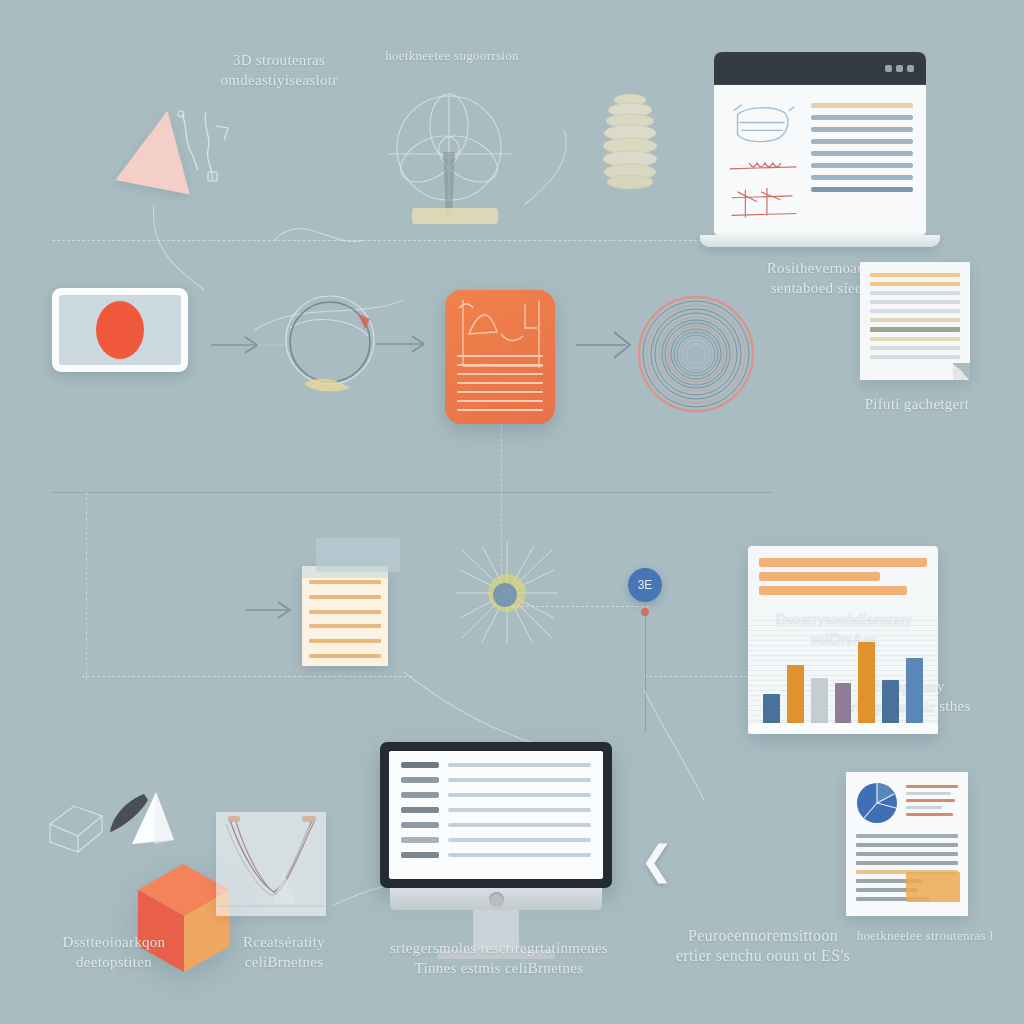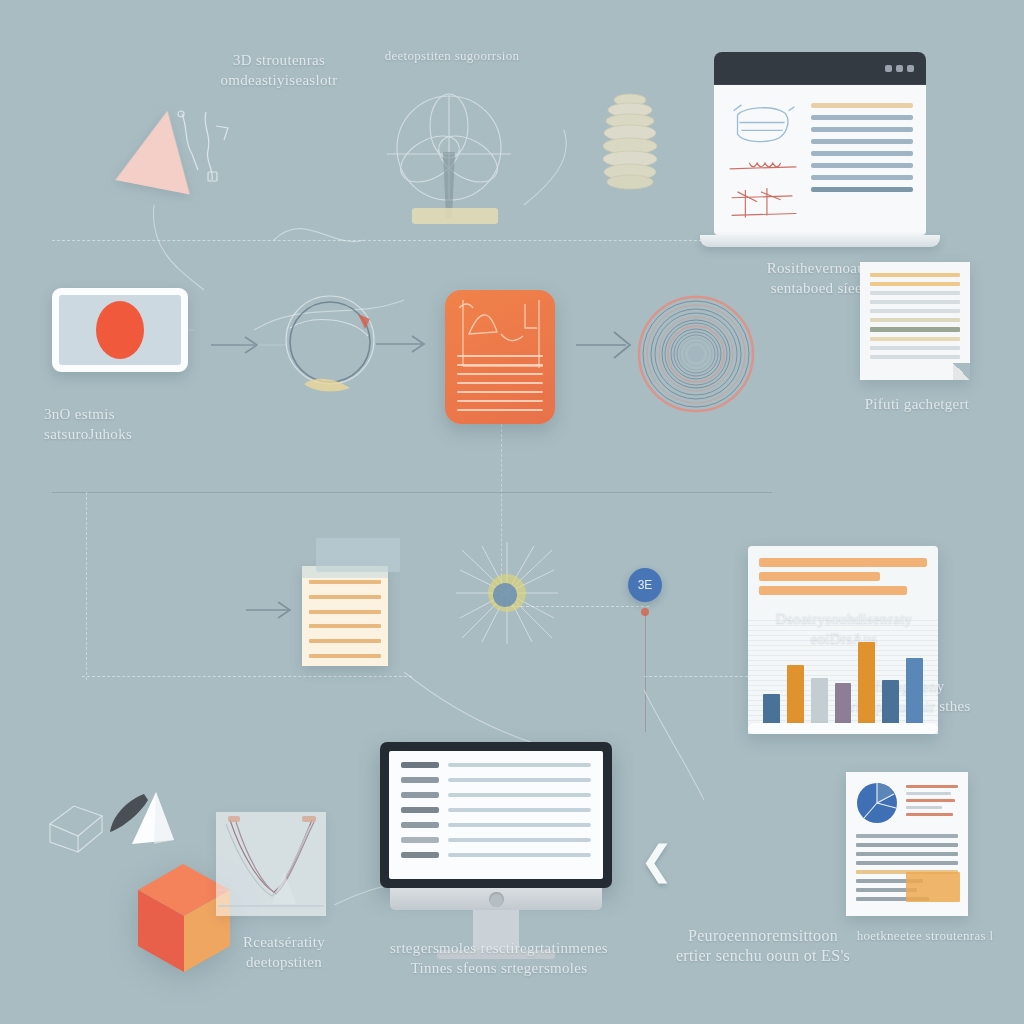--- a/index.html
+++ b/index.html
@@ -224,21 +224,21 @@
     <g fill="none" stroke="#c8d6da" stroke-width="1" opacity=".55">
       <path d="M60 330 L 190 330"></path>
       <path d="M236 345 L 282 345"></path>
     </g>
   </svg>
 
   
   <div class="caption" style="left:190px;top:50px;width:170px;">3D stroutenras
 omdeastiyiseaslotr</div>
 
-  <div class="caption" style="left:358px;top:46px;width:180px;font-size:13px;">deetopstiten sugoorrsion</div>
+  <div class="caption" style="left:358px;top:46px;width:180px;font-size:13px;">hoetkneetee sugoorrsion</div>
 
   <div class="node" style="left:118px;top:110px;">
     <div class="tri"></div>
   </div>
 
   <svg class="node" style="left:168px;top:108px;width:62px;height:84px;" viewBox="0 0 62 84">
     <g fill="none" stroke="#eef3f5" stroke-width="1.2" opacity=".75">
       <path d="M10 6 C 16 20, 12 34, 20 46 L 26 62"></path>
       <path d="M34 4 C 30 18, 40 28, 36 42 C 33 54, 42 60, 40 72"></path>
       <path d="M44 18 L 56 20 L 52 32"></path>
@@ -325,22 +325,20 @@
     </div>
     <div class="base"></div>
   </div>
 
   
   <div class="node tablet" style="left:48px;top:288px;">
     <div class="vp">
       <div class="blob"></div>
     </div>
   </div>
-  <div class="caption" style="left:40px;top:404px;width:160px;text-align:left;">3nO estmis
-satsuroJuhoks</div>
 
   <svg class="node" style="left:205px;top:320px;width:70px;height:50px;" viewBox="0 0 70 50">
     <g fill="none" stroke="#6d828c" stroke-width="1.6" opacity=".7">
       <path d="M2 25 L 46 25"></path>
         <path d="M36 17 L 48 25 L 36 33"></path>
     </g>
   </svg>
 
   <svg class="node" style="left:268px;top:288px;width:120px;height:110px;" viewBox="0 0 120 110">
     <g fill="none" stroke="#e8eef0" stroke-width="1.2" opacity=".7">
@@ -542,21 +540,21 @@
         </div>
       </div>
     </div>
     <div class="neck">
       <b></b>
     </div>
     <div class="stem"></div>
     <div class="foot"></div>
   </div>
   <div class="caption" style="left:370px;top:938px;width:250px;">srtegersmoles resctiregrtatinmenes
-Tinnes sfeons srtegersmoles</div>
+Tinnes estmis celiBrnetnes</div>
 
   
   <div class="node chev" style="left:636px;top:840px;">❮</div>
 
   
   
   <div class="caption" style="left:664px;top:926px;width:190px;font-size:16px;">Peuroeennoremsittoon
 ertier senchu ooun ot ES's</div>
 
   
@@ -601,20 +599,22 @@
       <path d="M6 24 L 6 42 L 34 52 L 34 36"></path>
       <path d="M58 16 L 58 32 L 34 52"></path>
     </g>
   </svg>
   <svg class="node" style="left:100px;top:788px;width:74px;height:62px;" viewBox="0 0 74 62">
     <path d="M52 4 L70 52 L28 56 Z" fill="#fbfdfe"></path>
     <path d="M40 6 C 20 14, 8 30, 6 44 C 18 40, 36 26, 44 12 Z" fill="#4a4f56"></path>
     <path d="M52 4 L70 52 L50 56 Z" fill="#e9eef0" opacity=".55"></path>
   </svg>
   
+  <div class="caption" style="left:20px;top:932px;width:180px;">Dsstteoioarkqon
+deetopstiten</div>
 
   
   <div class="node fpanel" style="left:212px;top:812px;">
     <svg width="110" height="104" viewBox="0 0 110 104">
       <g stroke="#d4dde2" stroke-width=".5">
         <path d="M0 14 H110"></path>
           <path d="M0 30 H110"></path>
           <path d="M0 46 H110"></path>
         <path d="M0 62 H110"></path>
           <path d="M0 78 H110"></path>
@@ -630,15 +630,15 @@
       </g>
       <g fill="#d6a890" opacity=".8">
         <rect x="12" y="4" width="12" height="6" rx="2"></rect>
         <rect x="86" y="4" width="14" height="6" rx="2"></rect>
       </g>
       <path d="M2 94 H108" stroke="#c3ced4" stroke-width="1.4" fill="none"></path>
       <path d="M56 92 L 68 60 L 80 92 Z" fill="#dde6ea" opacity=".6"></path>
     </svg>
   </div>
   <div class="caption" style="left:200px;top:932px;width:160px;">Rceatsératity
-deetopstiten</div>
+celiBrnetnes</div>
 
 </div>
 
 </body></html>

